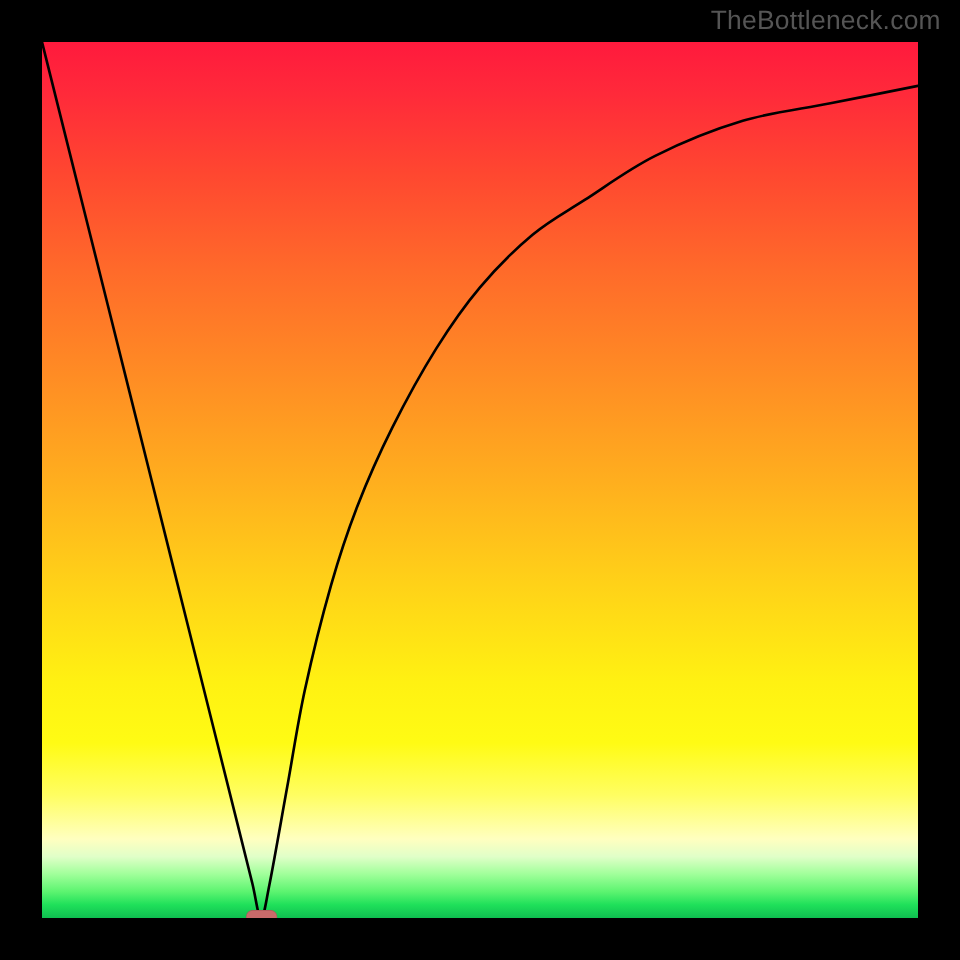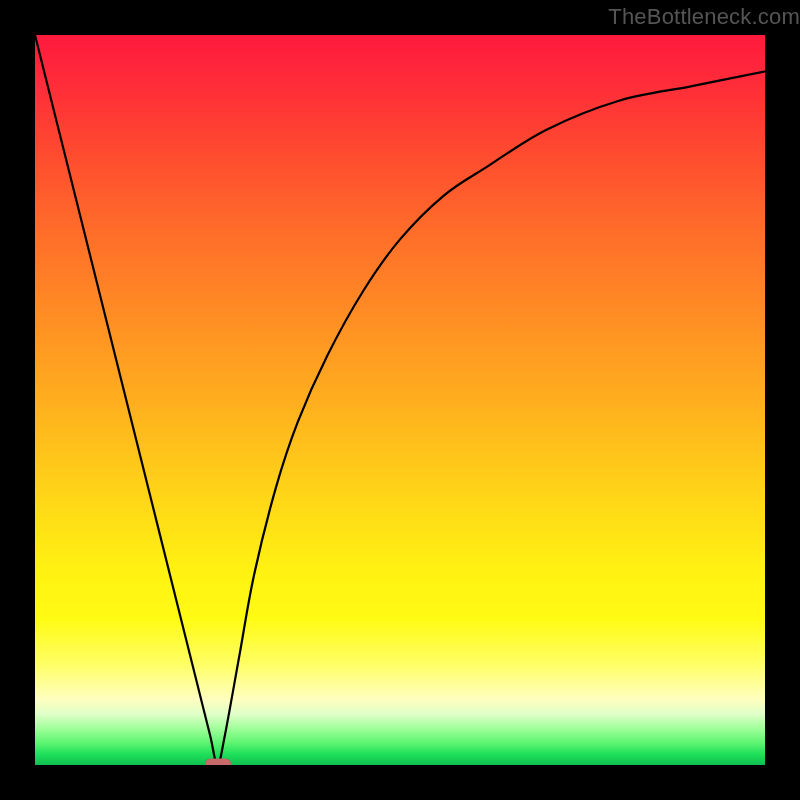--- a/index.html
+++ b/index.html
@@ -13,21 +13,21 @@
   }
   .frame {
     position: relative;
     width: 800px;
     height: 800px;
     background: #000;
   }
   .watermark {
     position: absolute;
     top: 4px;
-    right: 0;
+    right: 16px;
     color: #555555;
     font-size: 22px;
     font-weight: 500;
     letter-spacing: 0.2px;
     z-index: 10;
     user-select: none;
   }
   .plot-area {
     position: absolute;
     left: 35px;

